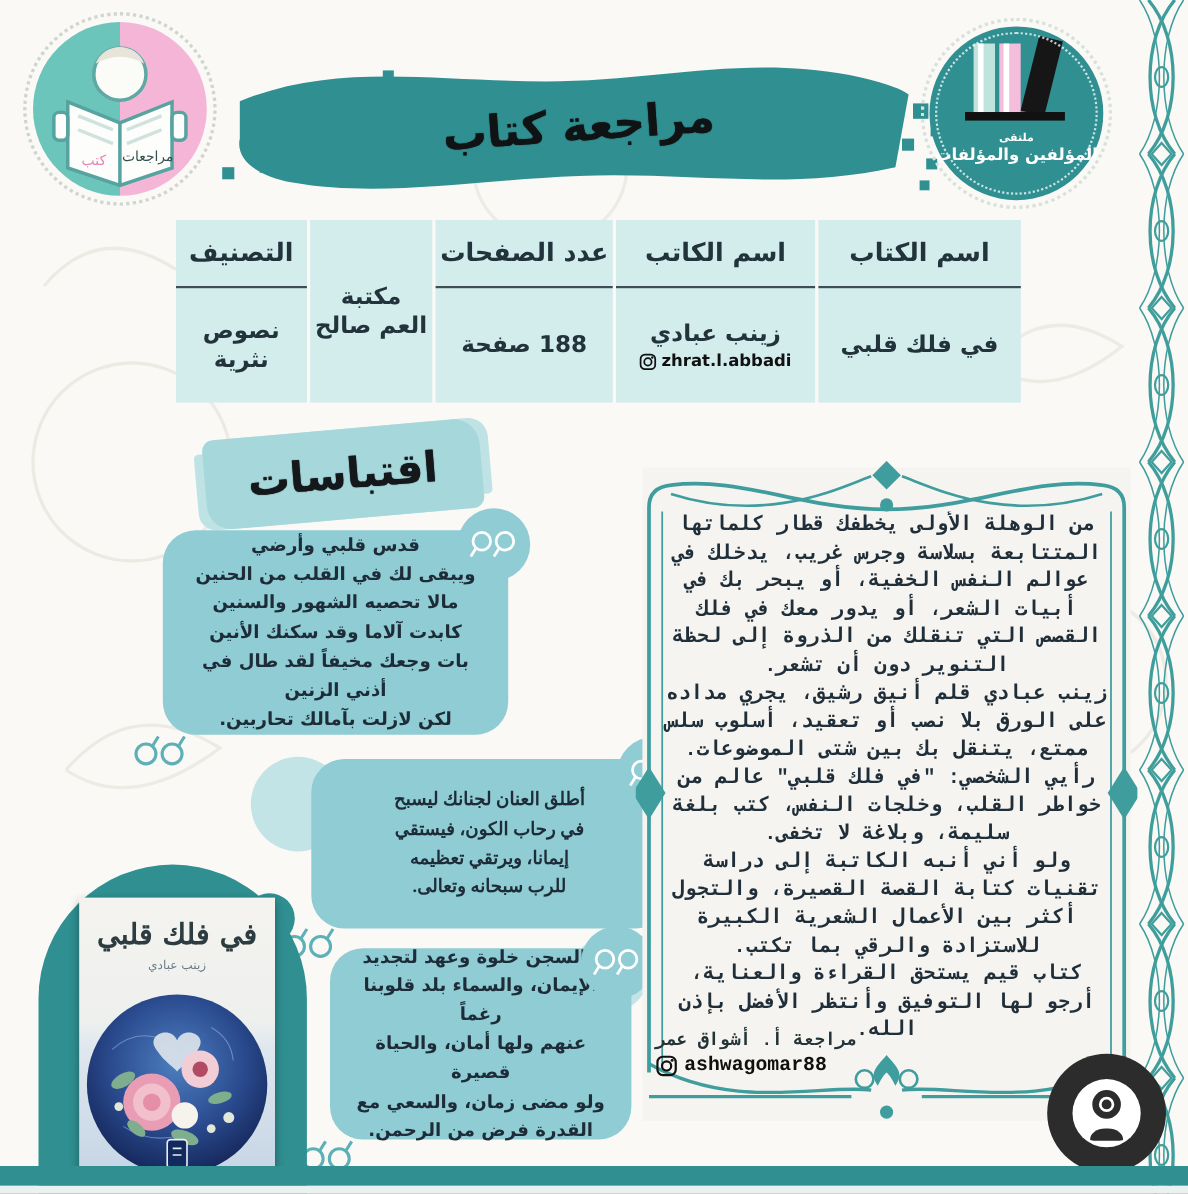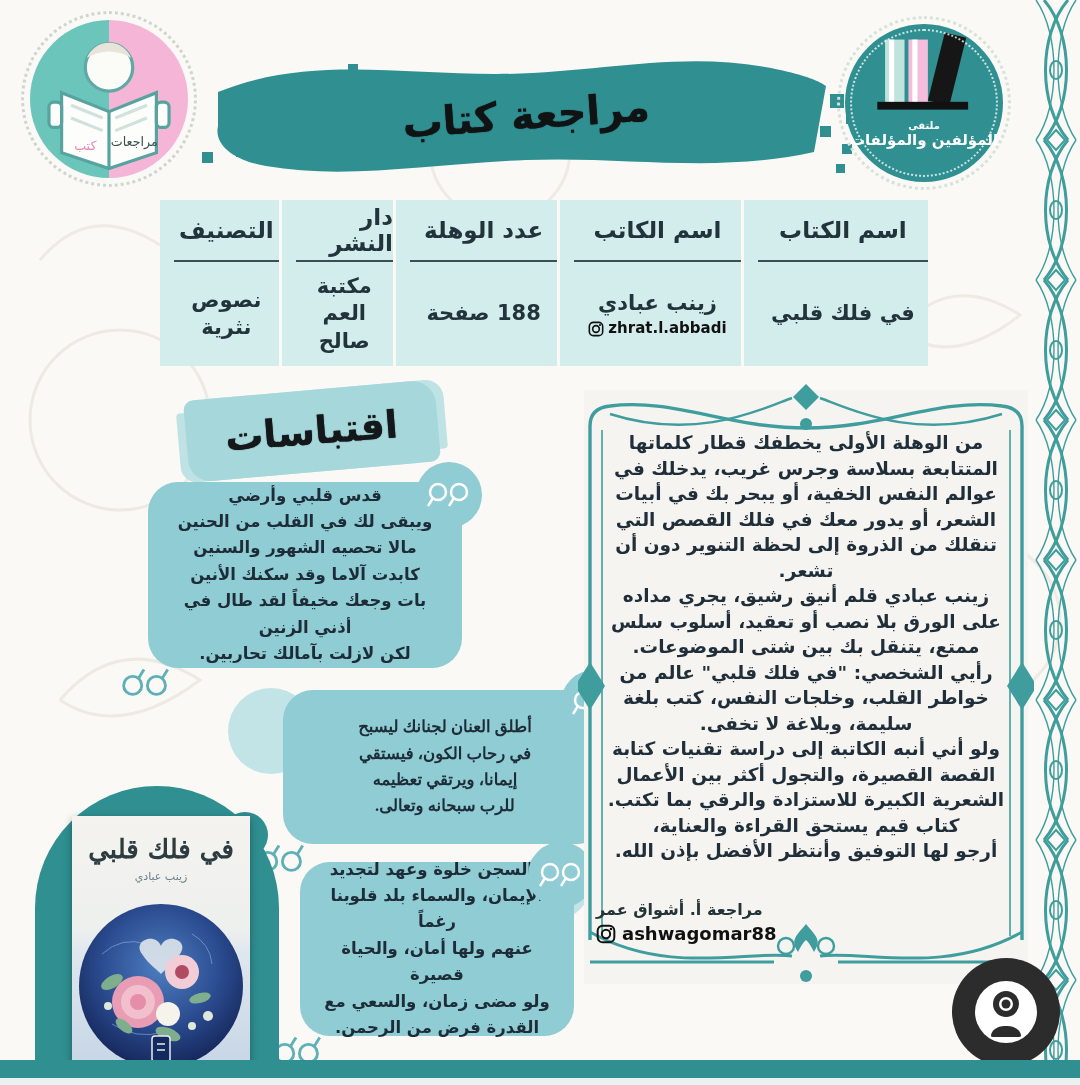--- a/index.html
+++ b/index.html
@@ -33,21 +33,21 @@
   .logo-right-inner{ position:absolute; inset:5px; border-radius:50%;
     border:2px dotted rgba(255,255,255,.75); }
   .logo-right-text{ position:absolute; left:0; right:0; top:96px; text-align:center;
     color:#fff; font-weight:bold; line-height:1.15; }
   .logo-right-text .l1{ font-size:10px; }
   .logo-right-text .l2{ font-size:15px; }
 
   
   .book-table{ position:absolute; left:160px; top:200px; width:768px; height:166px;
     direction:rtl; display:flex; gap:3px; }
-  .bt-col{ background:#d3ecec; display:flex; flex-direction:column;padding-left:14px; }
+  .bt-col{ background:#d3ecec; display:flex; flex-direction:column; }
   .bt-head{ height:62px; display:flex; align-items:center; justify-content:center;
     font-size:23px; font-weight:bold; color:#22333c; border-bottom:2px solid #3c4d55; }
   .bt-val{ flex:1; display:flex; flex-direction:column; align-items:center; justify-content:center;
     font-size:21px; font-weight:bold; color:#22333c; white-space:pre-line; text-align:center;
     line-height:1.3; padding:4px; }
   .ig-row{ display:flex; align-items:center; gap:4px; direction:ltr; font-size:15px;
     color:#111; font-weight:bold; margin-top:2px; }
 
   
   .quotes-heading{
@@ -62,21 +62,21 @@
   .bubble{ position:absolute; background:#8fccd3; border-radius:30px;
     display:flex; align-items:center; justify-content:center; padding:16px 20px; }
   .bubble .q-text{ font-size:16.5px; font-weight:bold; color:#1d2c38; text-align:center;
     line-height:1.6; white-space:pre-line; direction:rtl; }
   .q-top{ position:absolute; top:-20px; right:-20px; width:66px; height:66px; border-radius:50%;
     background:#8fccd3; display:flex; align-items:center; justify-content:center; }
   .q-bottom{ position:absolute; bottom:-34px; left:-30px; }
   .decor-dot{ position:absolute; border-radius:50%; }
 
   
-  .review-panel{ position:absolute; left:578px; top:384px; width:456px; height:606px; }
+  .review-panel{ position:absolute; left:578px; top:419px; width:456px; height:606px;font-family:Liberation Mono, monospace; }
   .review-bg{ position:absolute; inset:6px; background:#f6f4f0; }
   .review-frame{ position:absolute; inset:0; }
   .review-text{ position:absolute; left:24px; right:24px; top:46px; bottom:84px;
     direction:rtl; text-align:center; color:#1f2e38; font-weight:bold;
     font-size:18.5px; line-height:1.38; overflow:hidden; }
   .review-text p{ white-space:pre-line; }
   .review-credit{ position:absolute; left:18px; bottom:46px; text-align:left;margin-top:21px; }
   .review-credit .name{ font-size:16px; font-weight:bold; color:#233438; direction:rtl; }
   .review-credit .ig{ display:flex; align-items:center; gap:6px; margin-top:4px;
     font-size:18px; font-weight:bold; color:#101010; }
@@ -229,25 +229,24 @@
           <svg width="16" height="16" viewBox="0 0 24 24">
             <rect x="2" y="2" width="20" height="20" rx="6" fill="none" stroke="#111" stroke-width="2.4"></rect>
             <circle cx="12" cy="12" r="5" fill="none" stroke="#111" stroke-width="2.4"></circle>
             <circle cx="18" cy="6" r="1.6" fill="#111"></circle>
           </svg>
           <span>zhrat.l.abbadi</span>
         </span>
       </div>
     </div>
     <div class="bt-col" style="flex:0 0 21%">
-      <div class="bt-head">عدد الوهلة</div>
+      <div class="bt-head">عدد الصفحات</div>
       <div class="bt-val">188 صفحة</div>
     </div>
     <div class="bt-col" style="flex:0 0 14.5%">
-      <div class="bt-head">دار النشر</div>
       <div class="bt-val">مكتبة
 العم صالح</div>
     </div>
     <div class="bt-col" style="flex:1">
       <div class="bt-head">التصنيف</div>
       <div class="bt-val">نصوص نثرية</div>
     </div>
   </div>
 
   <div class="quotes-heading">

